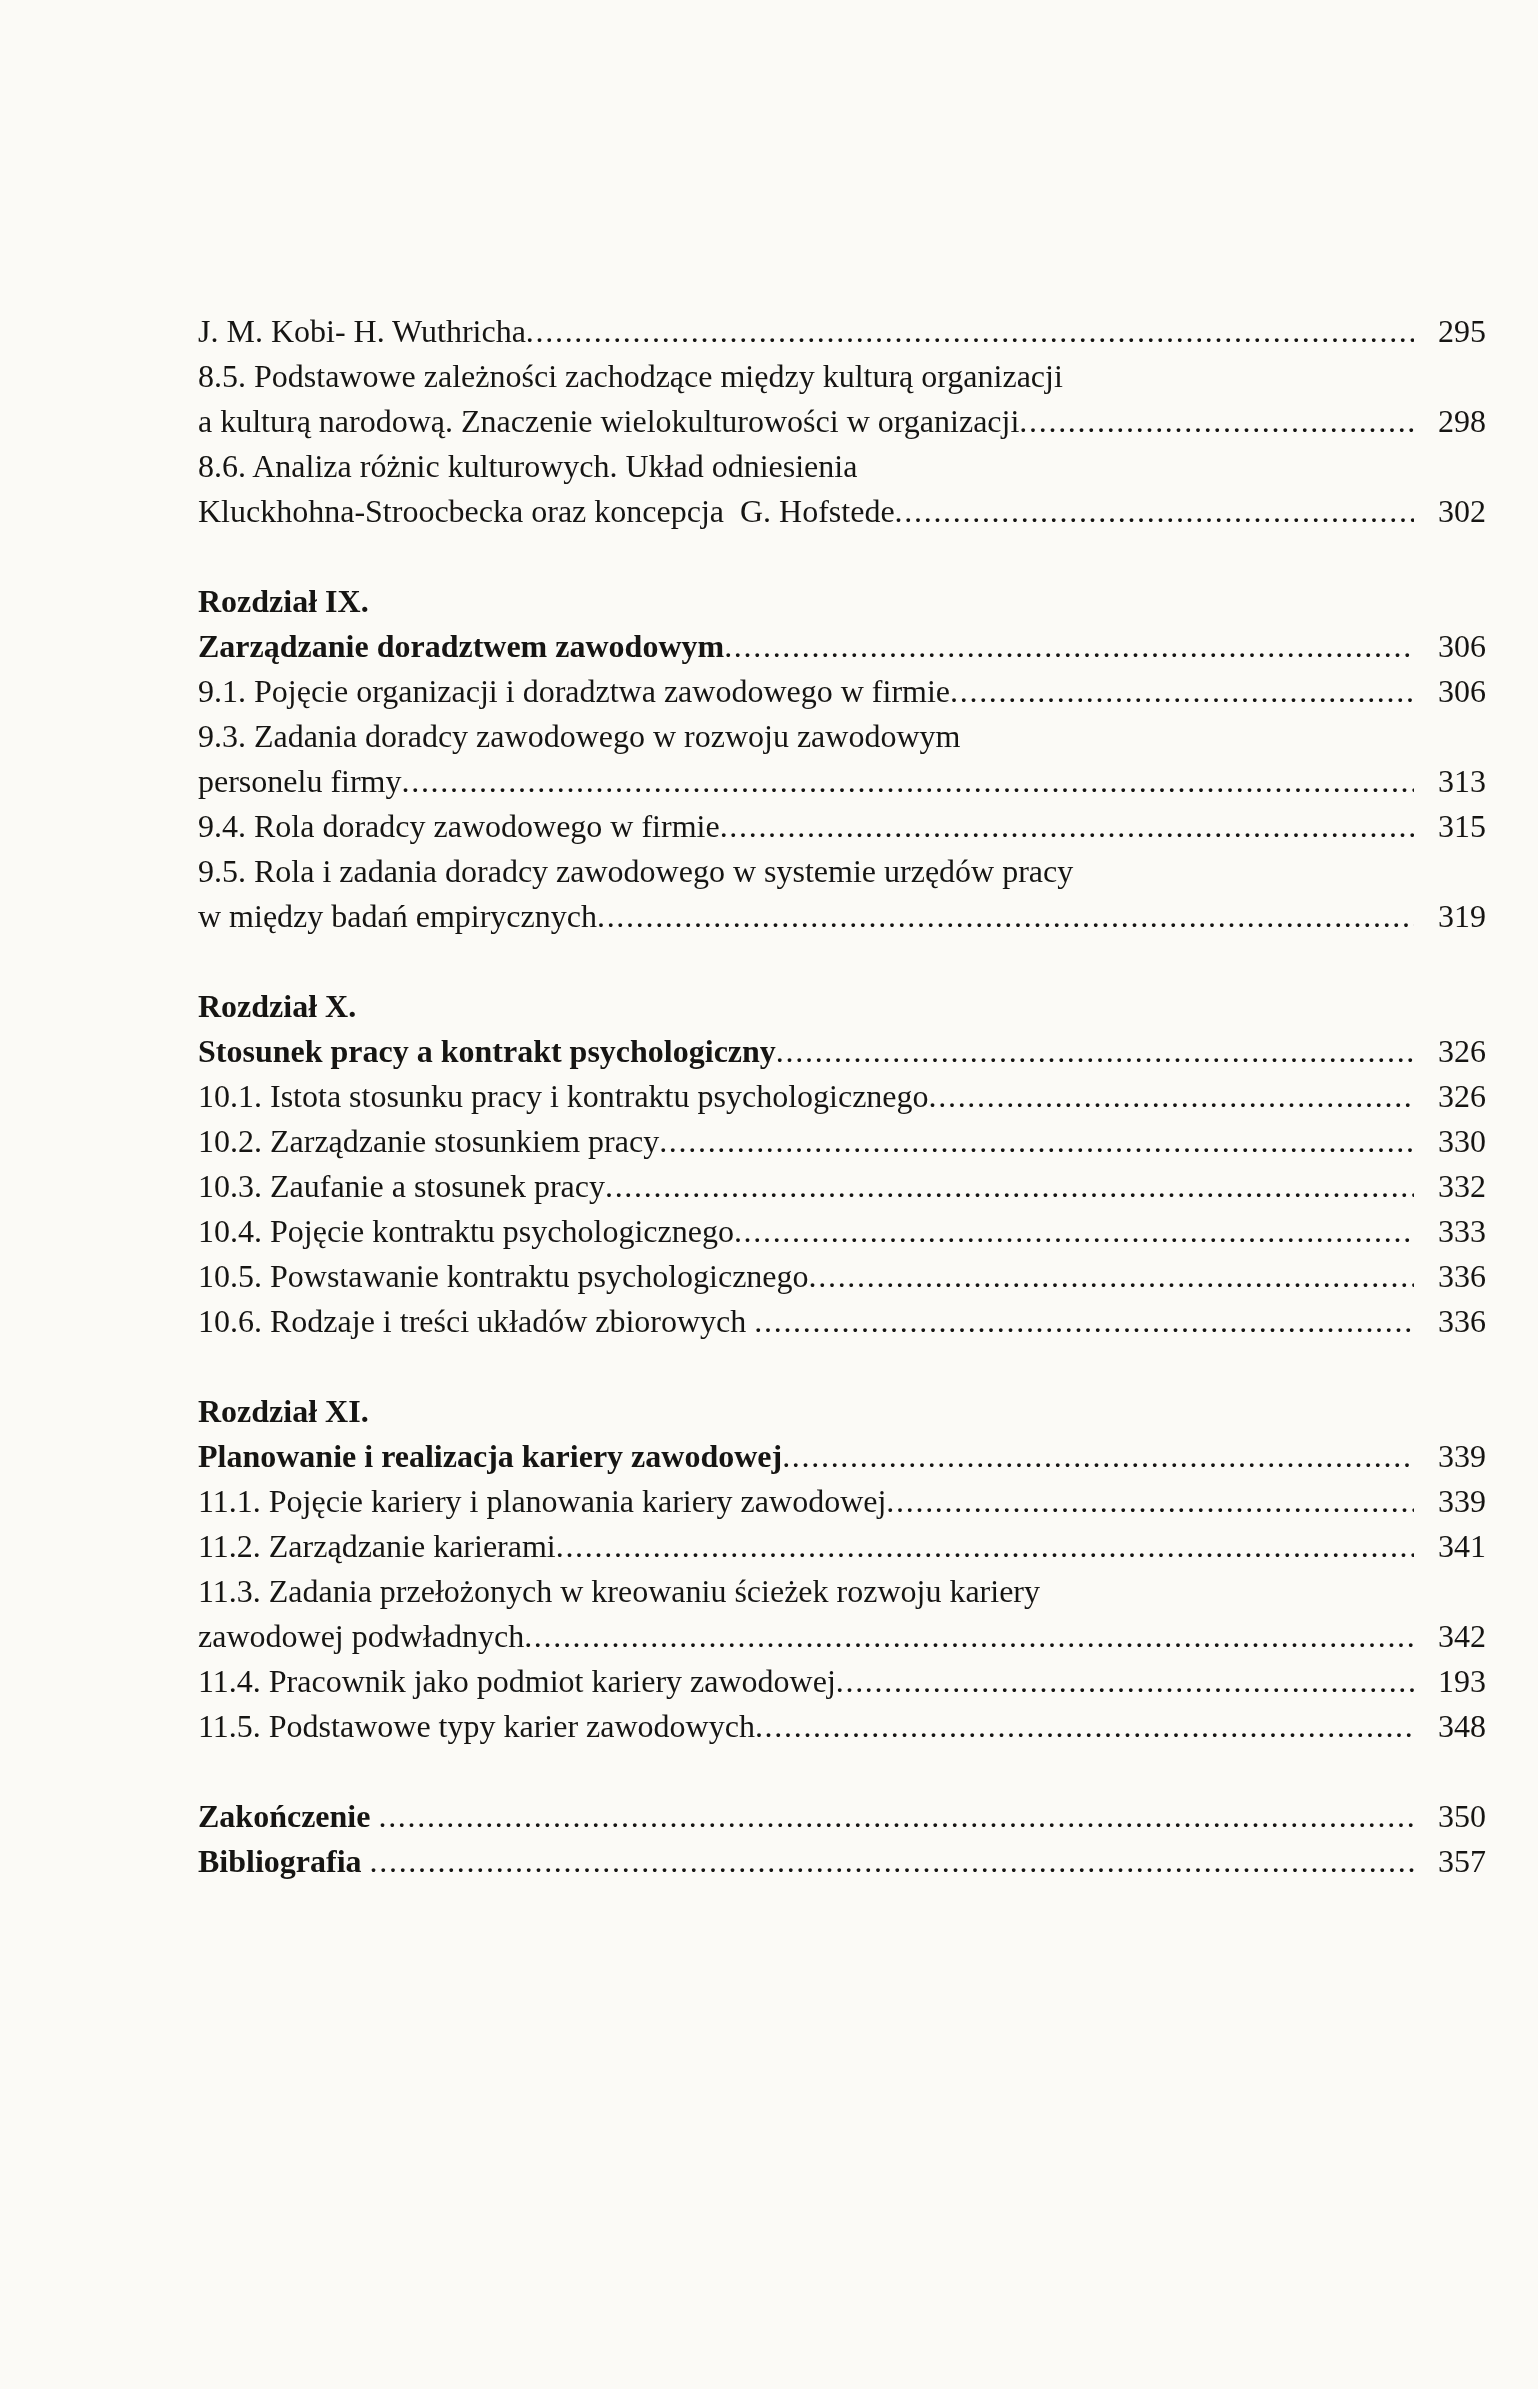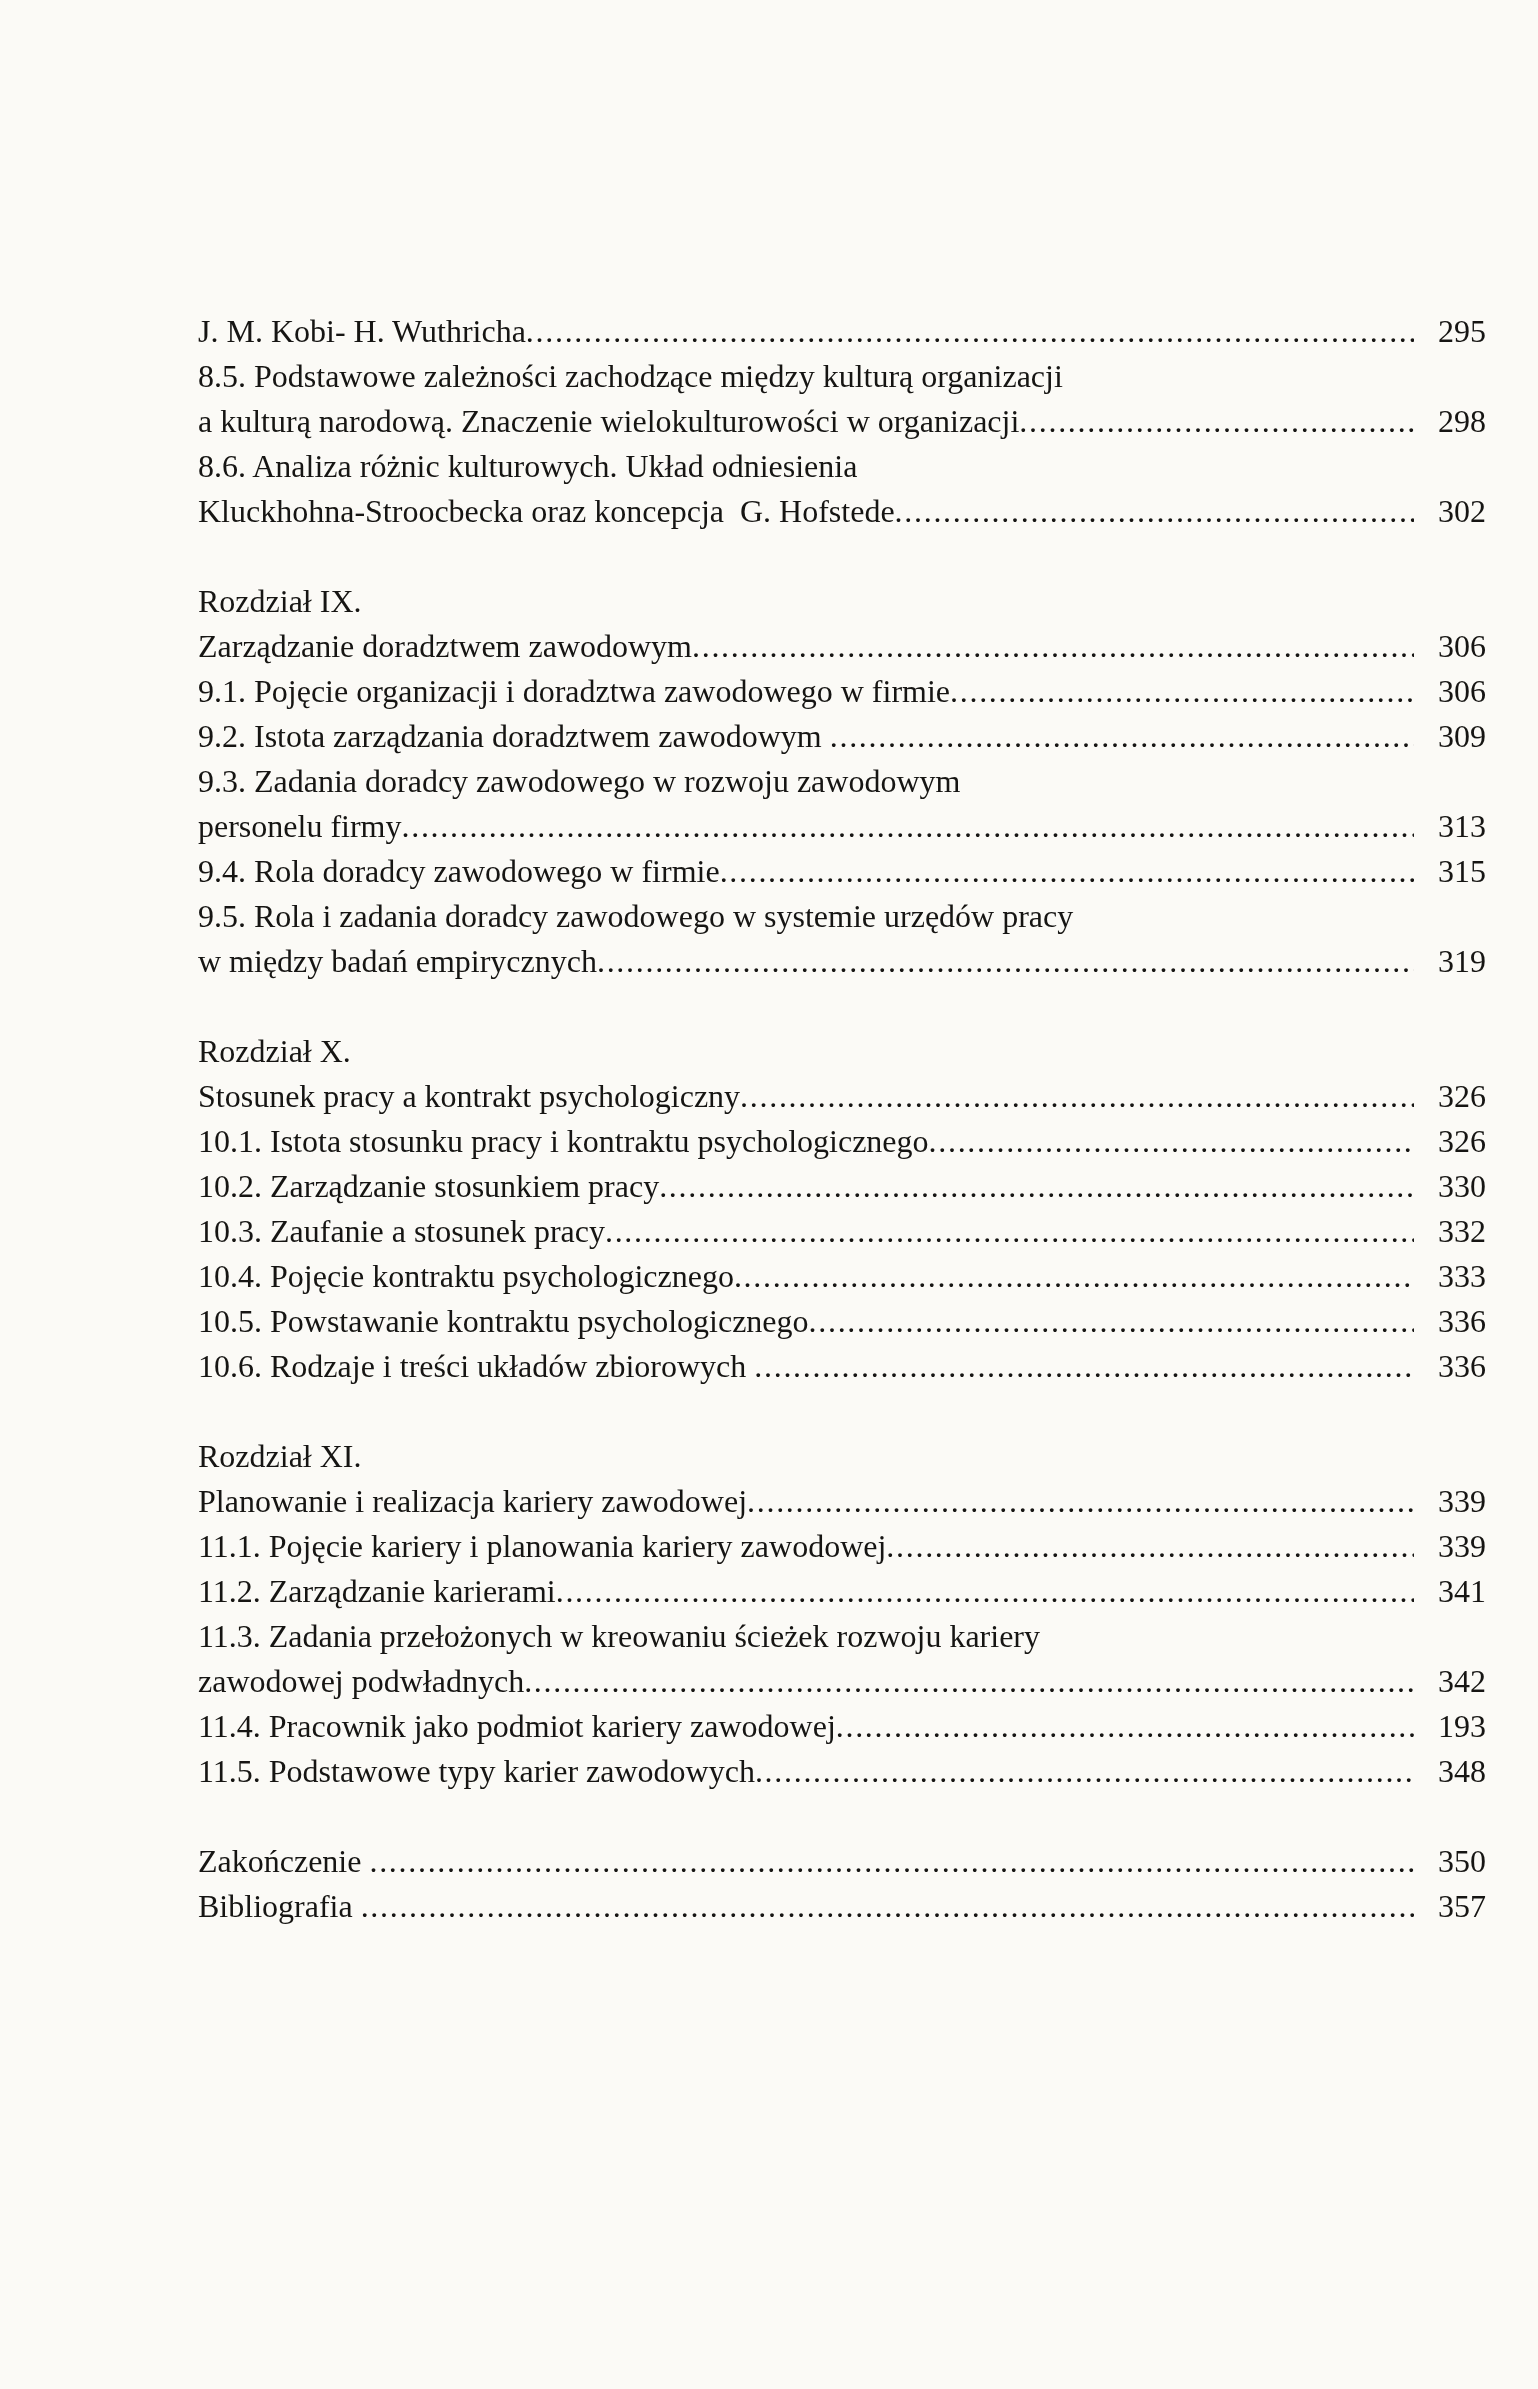--- a/index.html
+++ b/index.html
@@ -27,21 +27,21 @@
     align-items: baseline;
     min-height: 45px;
   }
   .toc-line.gap {
     margin-top: 45px;
   }
   .toc-text {
     white-space: pre;
   }
   .toc-line.bold .toc-text {
-    font-weight: normal;
+    font-weight: bold;
   }
   .dots {
     flex: 1 1 auto;
     overflow: hidden;
     white-space: nowrap;
     font-weight: normal;
     min-width: 0;
   }
   .dots::after {
     content: "................................................................................................................................................................";
@@ -87,25 +87,20 @@
         <span class="toc-text">Zarządzanie doradztwem zawodowym</span>
         <span class="dots"></span>
         <span class="pageno">306</span>
       </div>
       <div class="toc-line">
         <span class="toc-text">9.1. Pojęcie organizacji i doradztwa zawodowego w firmie</span>
         <span class="dots"></span>
         <span class="pageno">306</span>
       </div>
       <div class="toc-line">
-        <span class="toc-text">9.2. Istota zarządzania doradztwem zawodowym </span>
-        <span class="dots"></span>
-        <span class="pageno">309</span>
-      </div>
-      <div class="toc-line">
         <span class="toc-text">9.3. Zadania doradcy zawodowego w rozwoju zawodowym</span>
       </div>
       <div class="toc-line">
         <span class="toc-text">personelu firmy</span>
         <span class="dots"></span>
         <span class="pageno">313</span>
       </div>
       <div class="toc-line">
         <span class="toc-text">9.4. Rola doradcy zawodowego w firmie</span>
         <span class="dots"></span>

